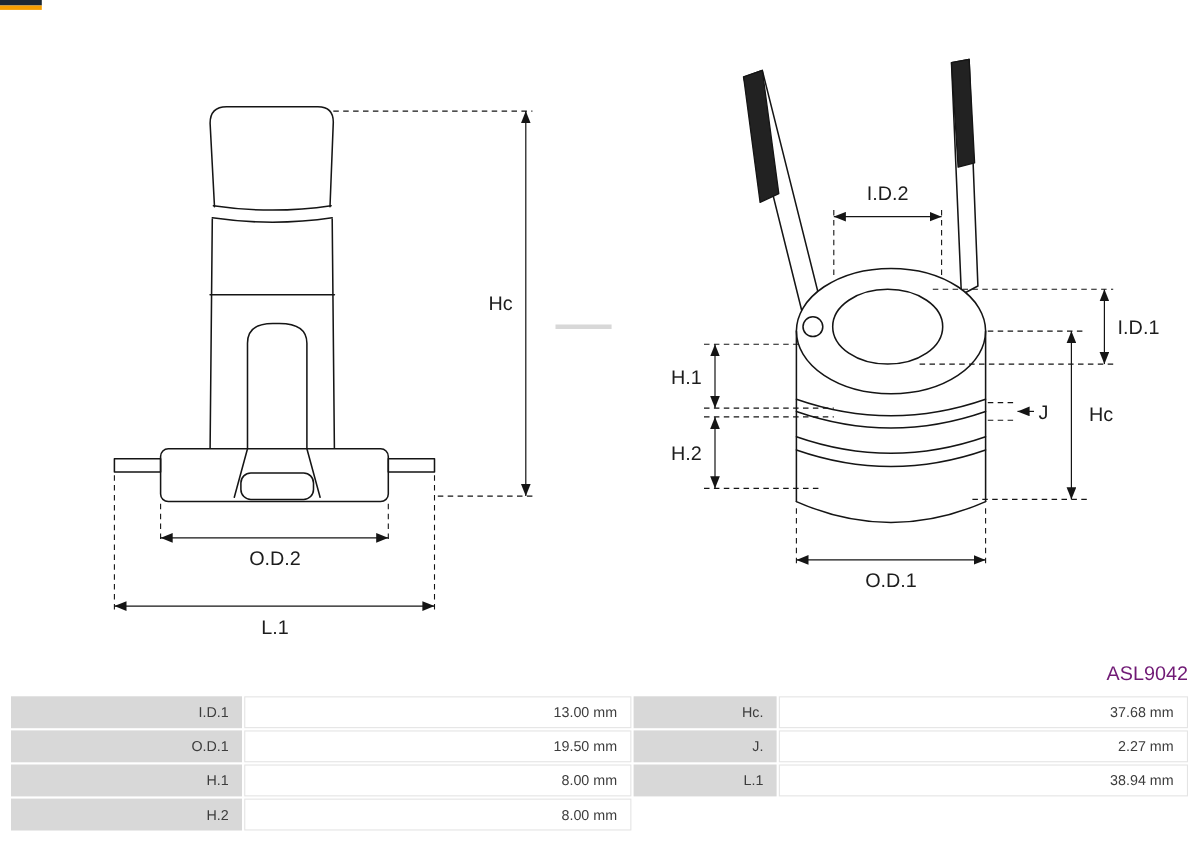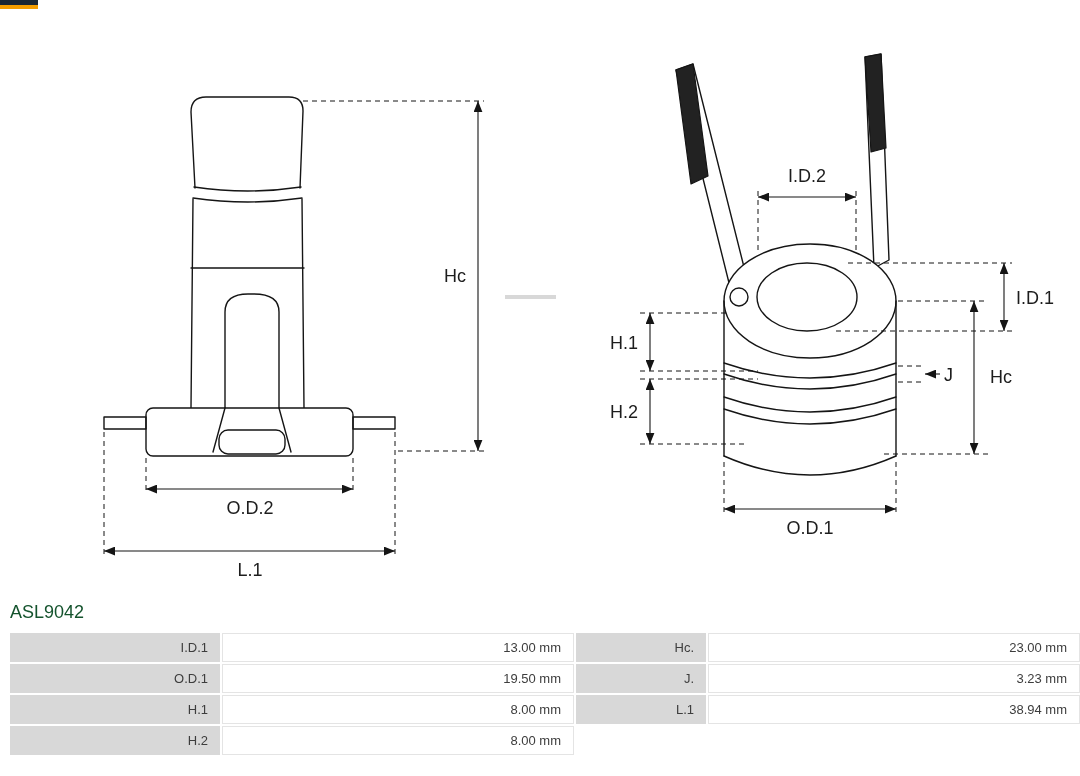--- a/index.html
+++ b/index.html
@@ -133,41 +133,41 @@
       <line class="dim-line" x1="940" y1="374" x2="925" y2="374" marker-end="url(#arr)"></line>
       <text class="dim-text" x="944" y="381" text-anchor="start">J</text>
 
       <line class="ref-line" x1="724" y1="462" x2="724" y2="514"></line>
       <line class="ref-line" x1="896" y1="462" x2="896" y2="514"></line>
       <line class="dim-line" x1="724" y1="509" x2="896" y2="509" marker-start="url(#arr)" marker-end="url(#arr)"></line>
       <text class="dim-text" x="810" y="534" text-anchor="middle">O.D.1</text>
     </g>
   </svg>
 
-  <div class="part-number" style="color: #14532d;">ASL9042</div>
+  <div class="part-number" style="color: #701a75; text-align: right;">ASL9042</div>
 
   <table class="dims">
     <colgroup>
       <col style="width:210px">
         <col style="width:352px">
         <col style="width:130px">
         <col style="width:372px">
     </colgroup>
     <tbody>
       <tr>
         <td class="lbl">I.D.1</td>
         <td class="val">13.00 mm</td>
         <td class="lbl">Hc.</td>
-        <td class="val">23.00 mm</td>
+        <td class="val">37.68 mm</td>
       </tr>
       <tr>
         <td class="lbl">O.D.1</td>
         <td class="val">19.50 mm</td>
         <td class="lbl">J.</td>
-        <td class="val">3.23 mm</td>
+        <td class="val">2.27 mm</td>
       </tr>
       <tr>
         <td class="lbl">H.1</td>
         <td class="val">8.00 mm</td>
         <td class="lbl">L.1</td>
         <td class="val">38.94 mm</td>
       </tr>
       <tr>
         <td class="lbl">H.2</td>
         <td class="val">8.00 mm</td>

